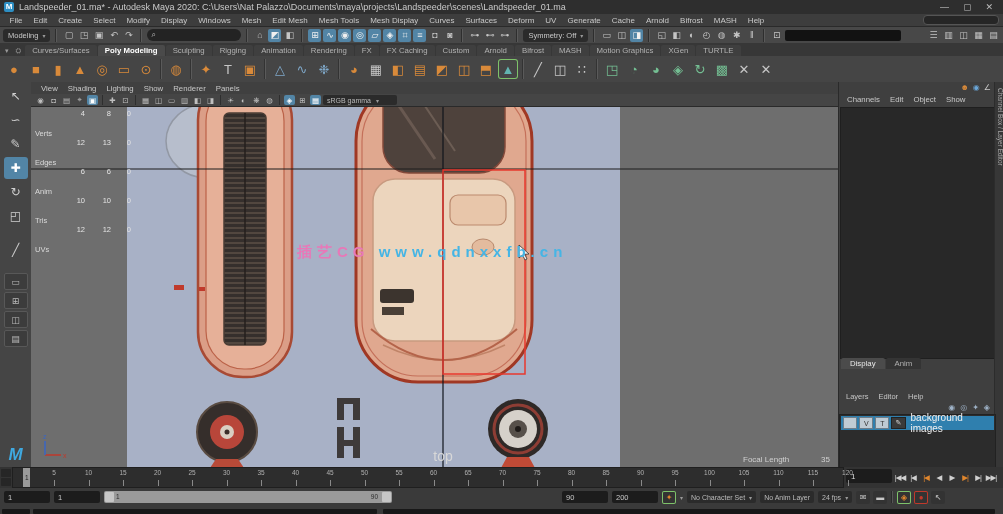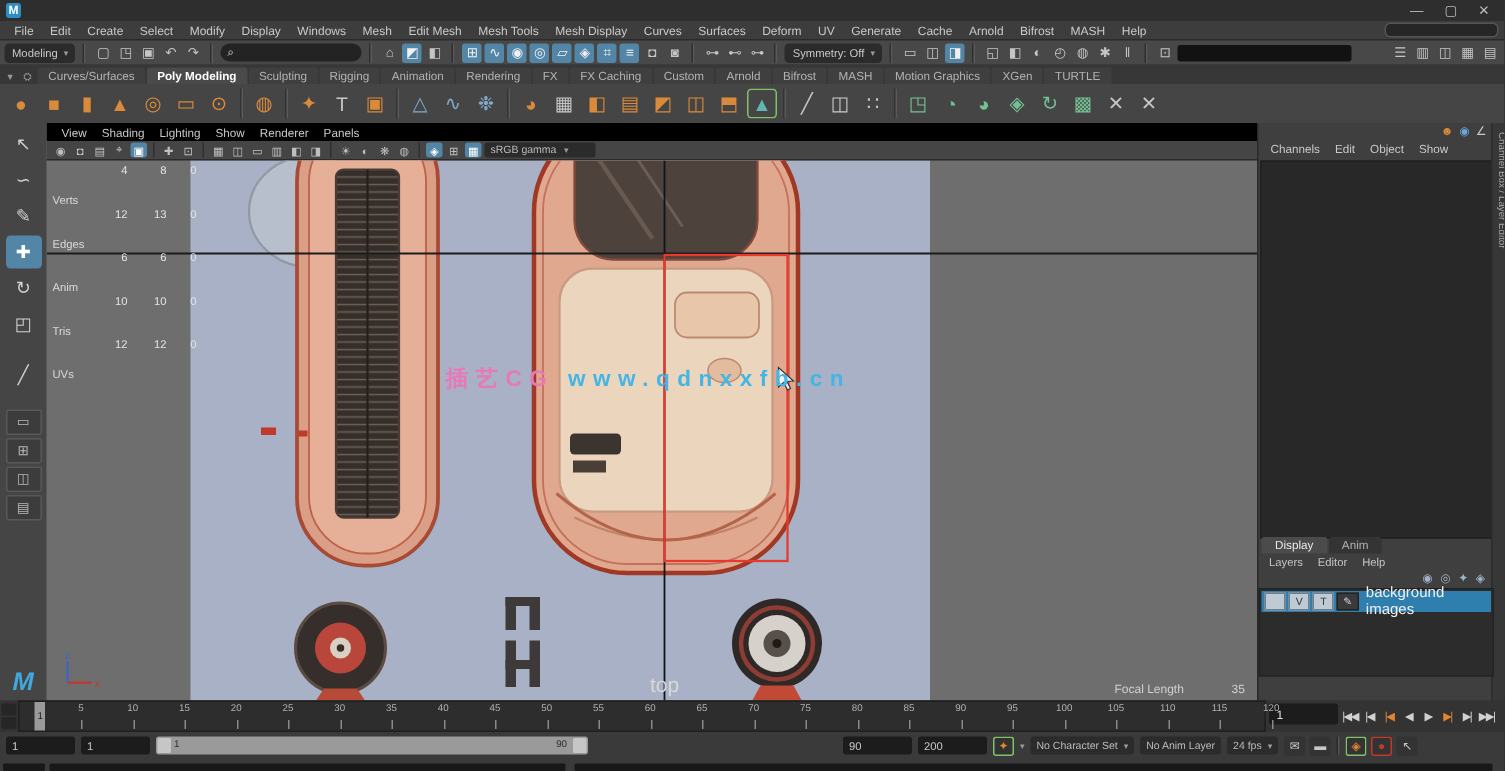--- a/index.html
+++ b/index.html
@@ -56,21 +56,21 @@
            padding:3px 0 2px;box-sizing:border-box;gap:2px;flex:none;}
   .tool{width:24px;height:22px;display:flex;align-items:center;justify-content:center;
         font-size:12px;color:#cfcfcf;border-radius:3px;}
   .tool.active{background:#5285a6;color:#fff;}
   .tool-gap{height:8px;}
   .layoutbtn{width:22px;height:15px;background:#3c3c3c;border:1px solid #585858;color:#b8b8b8;
              font-size:9px;display:flex;align-items:center;justify-content:center;border-radius:2px;}
   .maya-logo{margin-top:auto;font-size:17px;font-weight:bold;font-style:italic;color:#3fa9e0;}
   
   .viewport{position:relative;width:807px;height:385px;background:#6e6e6e;overflow:hidden;flex:none;}
-  .vp-menus{height:12px;background:#000000;display:flex;align-items:center;padding:0 5px;}
+  .vp-menus{height:12px;background:#404040;display:flex;align-items:center;padding:0 5px;}
   .vp-menu{font-size:7.8px;color:#c8c8c8;padding:0 5px;}
   .vp-toolbar{height:12px;background:#454545;display:flex;align-items:center;gap:2px;
               padding:0 4px;border-bottom:1px solid #2a2a2a;}
   .vp-i{width:11px;height:10px;font-size:7.5px;color:#bfbfbf;display:flex;align-items:center;
         justify-content:center;border-radius:2px;flex:none;}
   .vp-i.active{background:#5285a6;color:#fff;}
   .vp-sep{width:1px;height:10px;background:#2e2e2e;margin:0 2px;flex:none;}
   .vp-dd{height:10px;background:#2b2b2b;border-radius:2px;font-size:7px;color:#bbb;
          padding:0 4px;display:flex;gap:5px;align-items:center;min-width:66px;}
   .vp-content{position:absolute;top:25px;left:0;width:807px;height:360px;}
@@ -96,21 +96,21 @@
   .rp-icons{height:12px;display:flex;justify-content:flex-end;gap:4px;padding:1px 12px 0 0;}
   .rp-ic{font-size:8px;line-height:10px;}
   .rp-menus{height:12px;display:flex;gap:2px;padding-left:4px;}
   .rp-menu{font-size:7.8px;color:#c8c8c8;padding:0 4px;}
   .rp-channels{position:absolute;top:25px;left:1px;width:154px;height:250px;background:#282828;
                border:1px solid #1f1f1f;}
   .le{position:absolute;top:276px;left:0;width:157px;}
   .le-tabs{display:flex;gap:1px;padding-left:2px;}
   .le-tab{font-size:7.8px;padding:1px 9px;background:#343434;color:#b0b0b0;border-radius:2px 2px 0 0;}
   .le-tab.active{background:#4b4b4b;color:#e8e8e8;}
-  .le-menus{display:flex;gap:2px;padding:1px 0 0 3px;}
+  .le-menus{display:flex;gap:2px;padding:1px 0 0 3px;margin-top:22px;}
   .le-menu{font-size:7.5px;color:#c5c5c5;padding:0 4px;}
   .le-icons{display:flex;justify-content:flex-end;gap:5px;padding:2px 6px 2px 0;}
   .le-ic{font-size:8px;color:#9fb3c8;}
   .le-list{background:#2c2c2c;border:1px solid #222;height:55px;padding:1px;}
   .layer-row{height:14px;background:#2f7fae;display:flex;align-items:center;gap:2px;padding:0 2px;}
   .layer-box{width:13px;height:10px;background:#bfcbd4;border:1px solid #6d7d8a;font-size:7px;
              color:#333;display:flex;align-items:center;justify-content:center;}
   .layer-swatch{width:13px;height:10px;background:#3a3a3a;border:1px solid #222;color:#ddd;
              font-size:7px;display:flex;align-items:center;justify-content:center;}
   .layer-name{font-size:10px;color:#f0f0f0;padding-left:3px;}
@@ -148,20 +148,21 @@
   .cmdline{position:absolute;top:507px;left:0;width:1003px;height:7px;background:#3a3a3a;}
   .cmdbox{position:absolute;top:2px;height:5px;background:#181818;border-radius:1px;}
 </style>
 </head>
 <body>
 
 <div id="app">
 
   <div class="titlebar">
     <span class="maya-badge">M</span>
+    <span class="title-text">Landspeeder_01.ma* - Autodesk Maya 2020: C:\Users\Nat Palazzo\Documents\maya\projects\Landspeeder\scenes\Landspeeder_01.ma</span>
     <span class="winbtns">
       <span class="winbtn">—</span>
       <span class="winbtn">▢</span>
       <span class="winbtn">✕</span>
     </span>
   </div>
 
   <div class="menubar" id="menubar">
     <div class="menu-item">File</div>
       <div class="menu-item">Edit</div>

